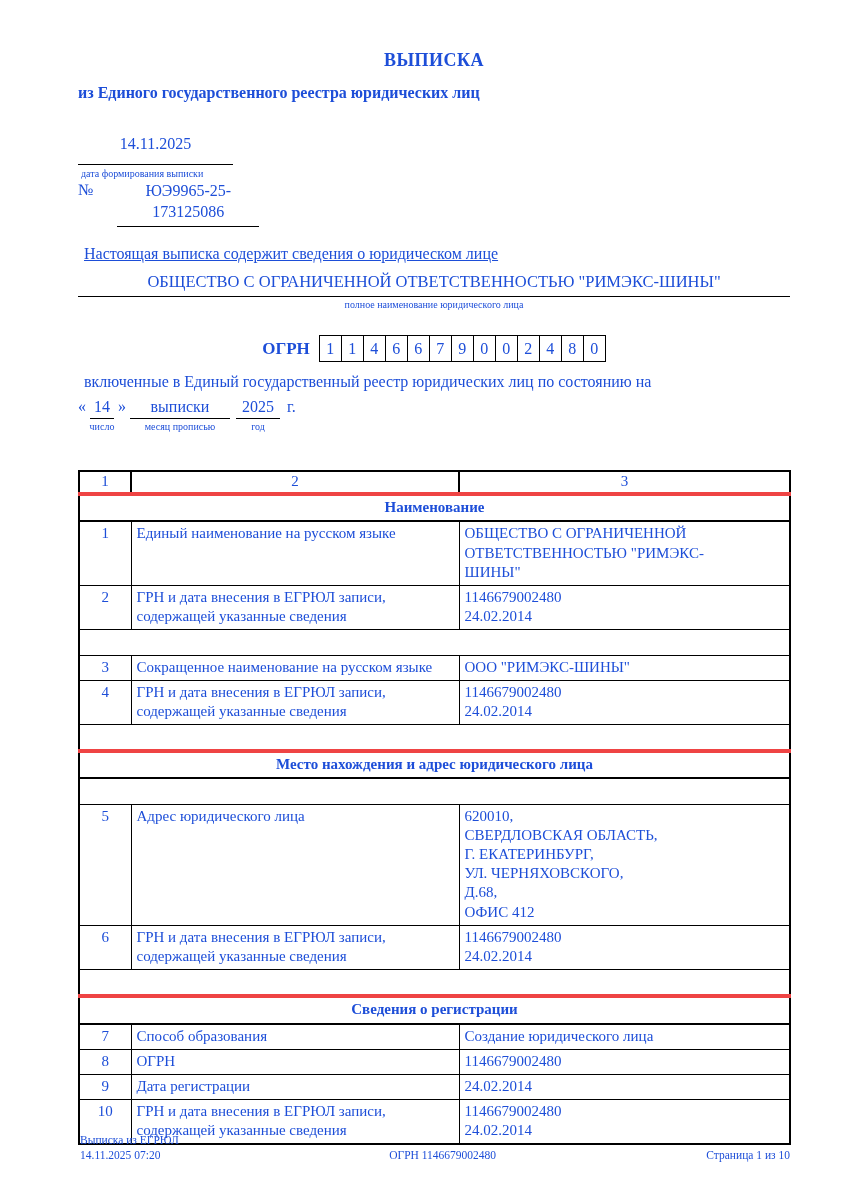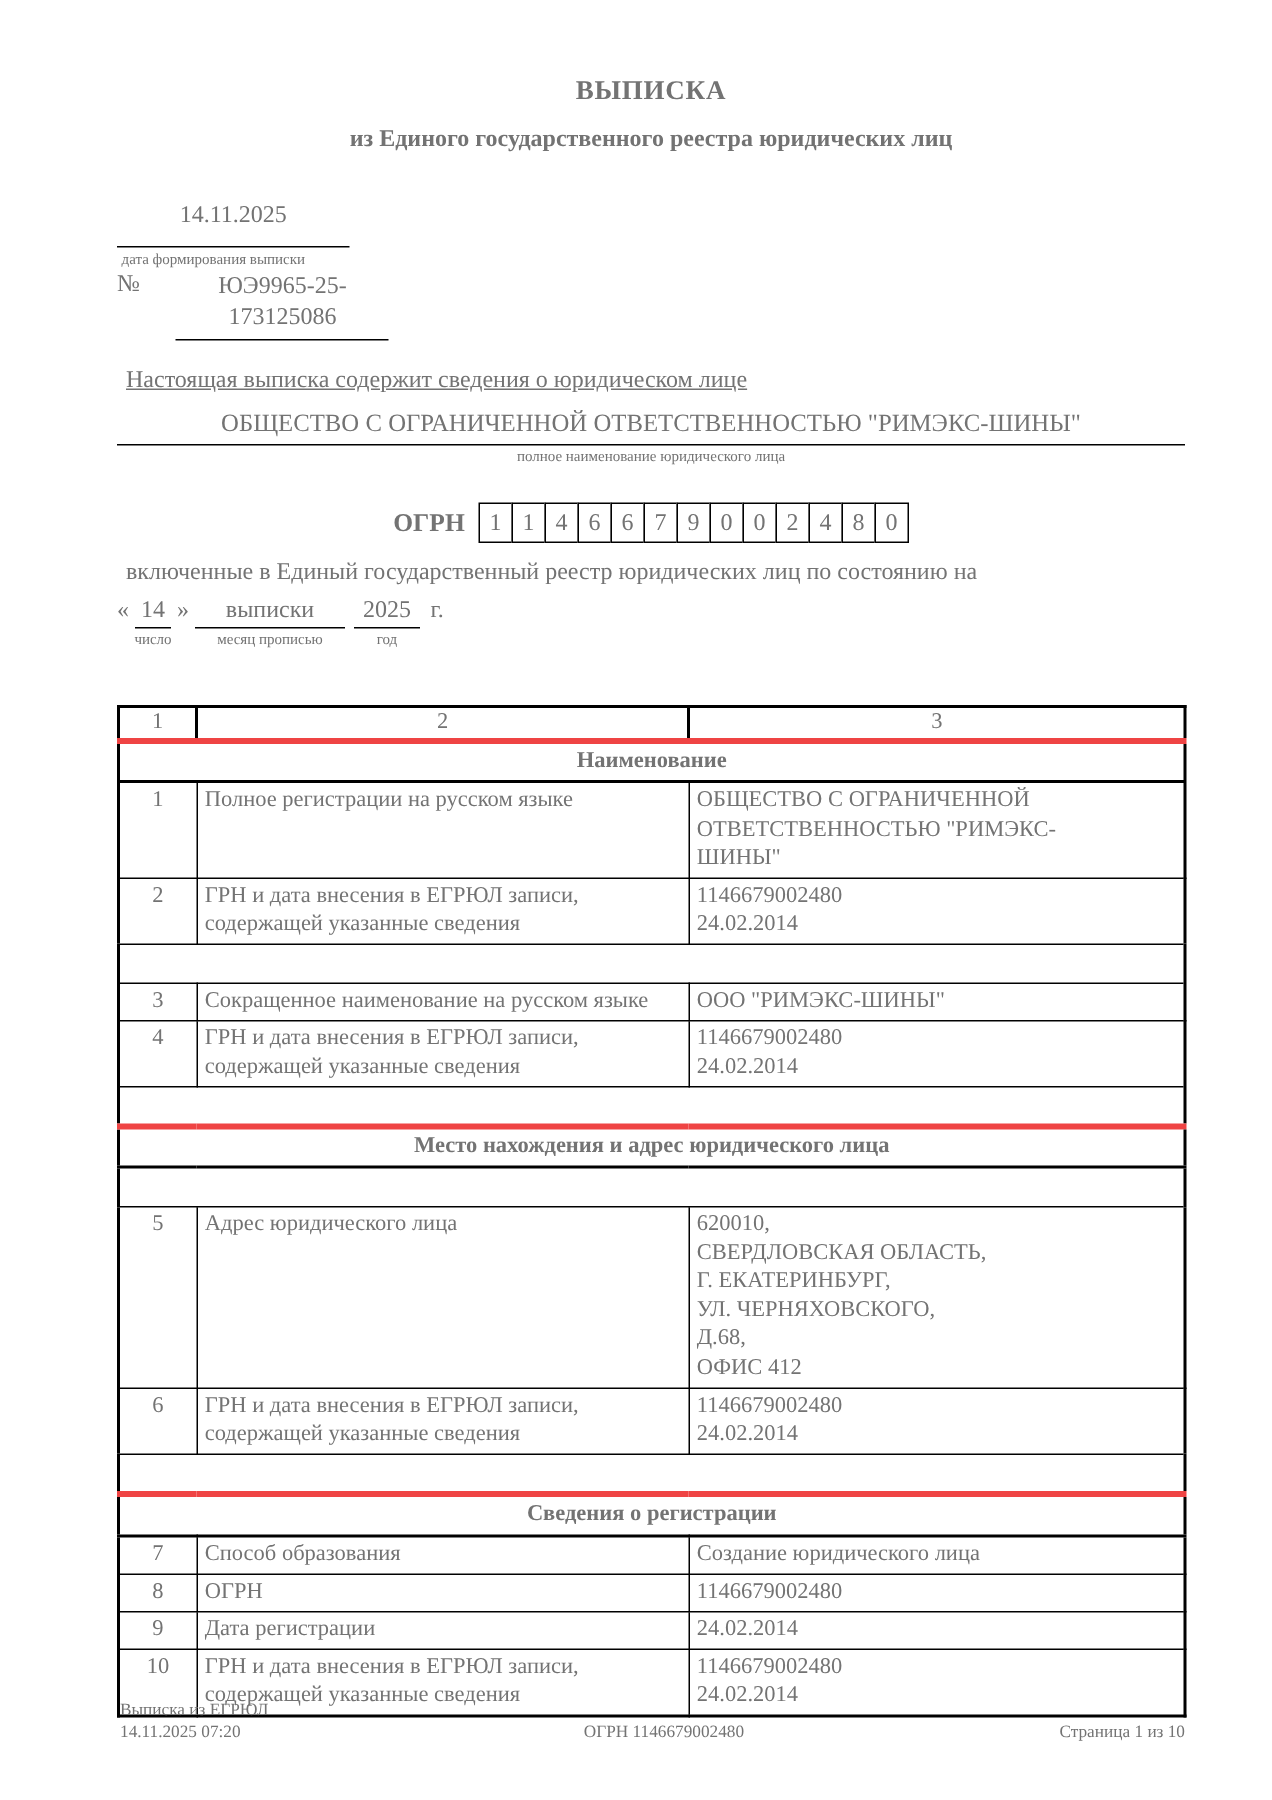--- a/index.html
+++ b/index.html
@@ -2,35 +2,34 @@
 <html><head>
 <meta charset="utf-8">
 <style>
   * { margin: 0; padding: 0; box-sizing: border-box; }
   html, body { background: #ffffff; }
   .page {
     position: relative;
     width: 848px;
     height: 1165px;
     background: #ffffff;
-    color: #737373;
+    color: #1d4ed8;
     font-family: "Liberation Serif", "DejaVu Serif", serif;
     overflow: hidden;
   }
   .content { margin: 0 58px 0 78px; }
 
   .doc-title {
     text-align: center;
     font-weight: bold;
     font-size: 18px;
     padding-top: 50px;
     letter-spacing: 0.5px;
   }
   .doc-subtitle {
-    text-align: center;
     font-weight: bold;
     font-size: 16px;
     margin-top: 13px;
   }
 
   .header-row {
     display: flex;
     justify-content: space-between;
     align-items: flex-start;
     margin-top: 33px;
@@ -222,21 +221,21 @@
           <th>2</th>
           <th>3</th>
         </tr>
       </thead>
       <tbody>
           <tr class="section-row">
             <td colspan="3">Наименование</td>
           </tr>
           <tr>
             <td class="row-number-cell">1</td>
-            <td class="name-cell">Полное регистрации на русском языке</td>
+            <td class="name-cell">Единый наименование на русском языке</td>
             <td class="value-cell">ОБЩЕСТВО С ОГРАНИЧЕННОЙ
 ОТВЕТСТВЕННОСТЬЮ "РИМЭКС-
 ШИНЫ"</td>
           </tr>
           <tr>
             <td class="row-number-cell">2</td>
             <td class="name-cell">ГРН и дата внесения в ЕГРЮЛ записи, содержащей указанные сведения</td>
             <td class="value-cell">1146679002480
 24.02.2014</td>
           </tr>

